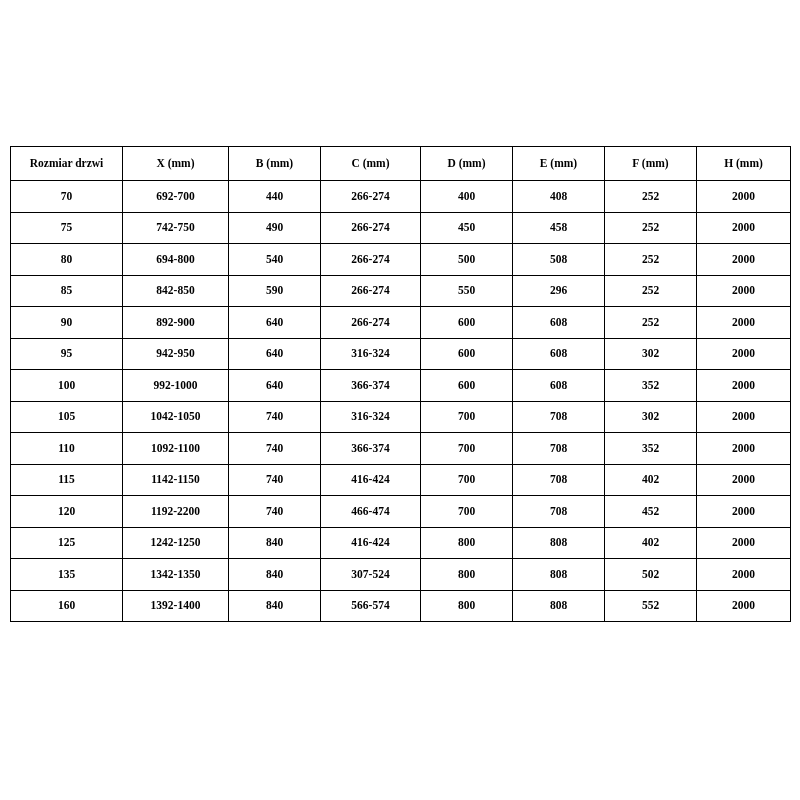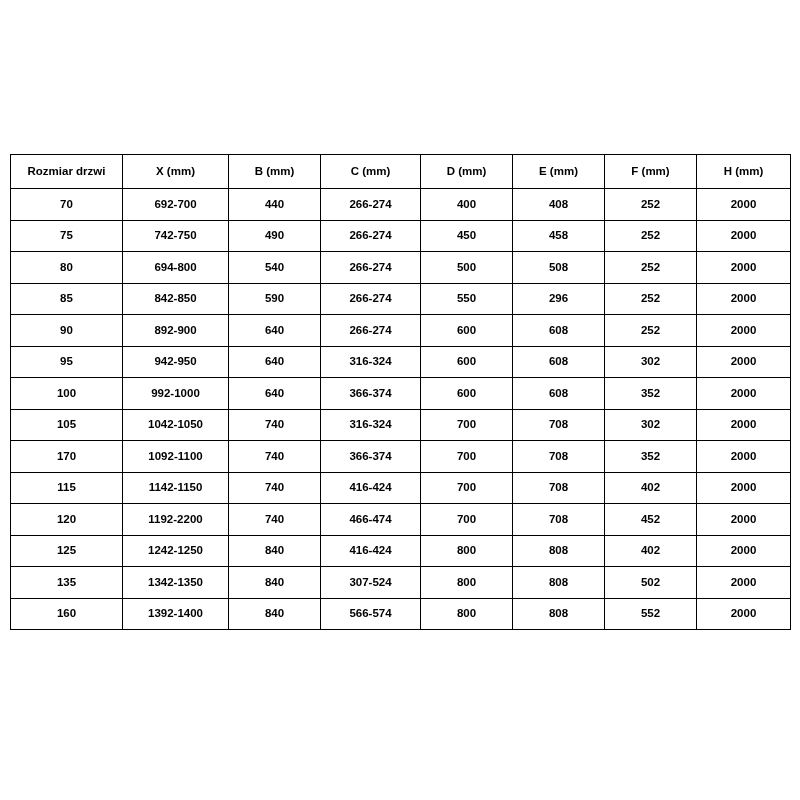--- a/index.html
+++ b/index.html
@@ -11,22 +11,23 @@
     width: 800px;
     height: 800px;
     font-family: "Liberation Sans", sans-serif;
     color: #000000;
     position: relative;
     overflow: hidden;
   }
   .sheet {
     position: absolute;
     left: 10px;
-    top: 154px;
+    top: 146px;
     width: 780px;
+    font-family: Liberation Serif, serif;
   }
   table.spec-table {
     border-collapse: collapse;
     width: 780px;
     table-layout: fixed;
   }
   table.spec-table th,
   table.spec-table td {
     border: 1px solid #000000;
     text-align: center;
@@ -157,21 +158,21 @@
         <td>105</td>
         <td>1042-1050</td>
         <td>740</td>
         <td>316-324</td>
         <td>700</td>
         <td>708</td>
         <td>302</td>
         <td>2000</td>
       </tr>
       <tr>
-        <td>170</td>
+        <td>110</td>
         <td>1092-1100</td>
         <td>740</td>
         <td>366-374</td>
         <td>700</td>
         <td>708</td>
         <td>352</td>
         <td>2000</td>
       </tr>
       <tr>
         <td>115</td>

